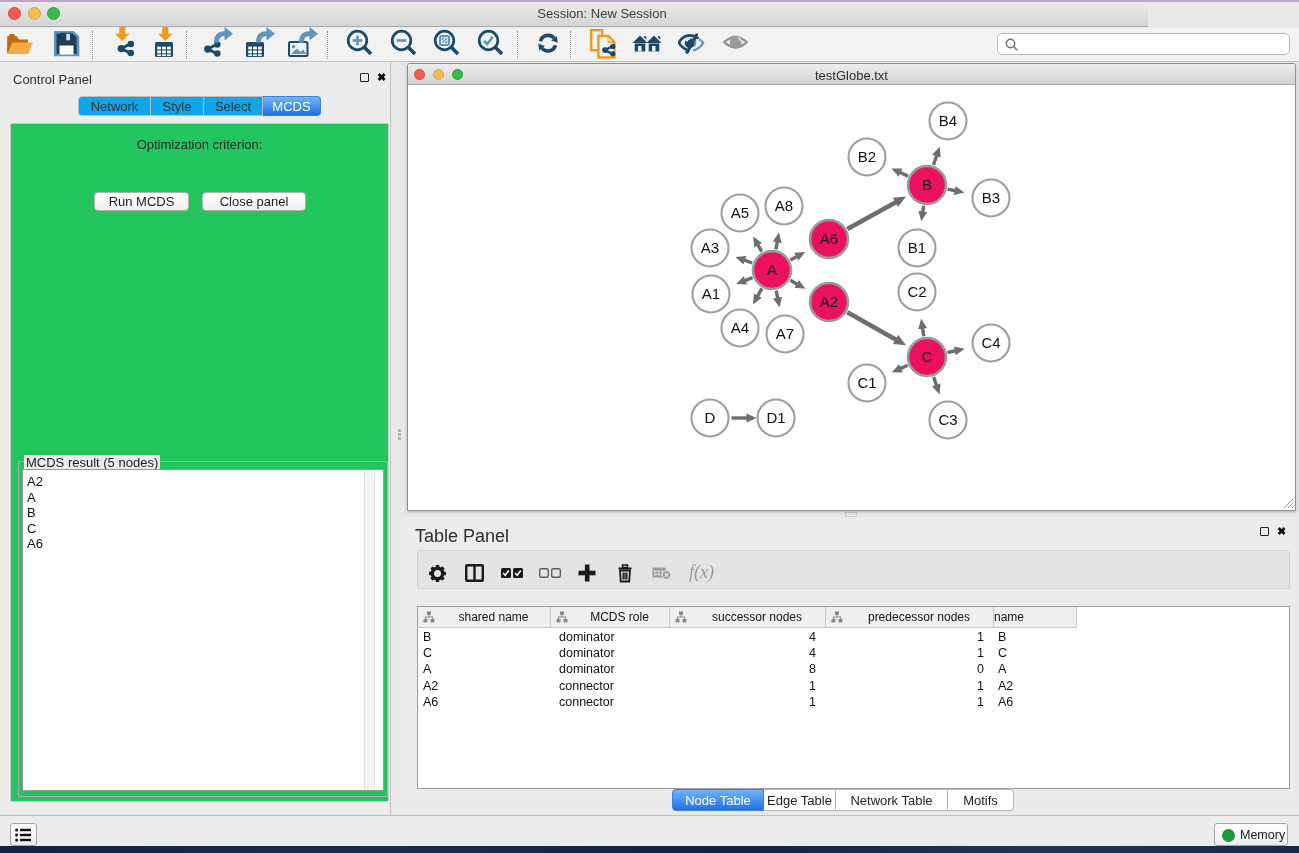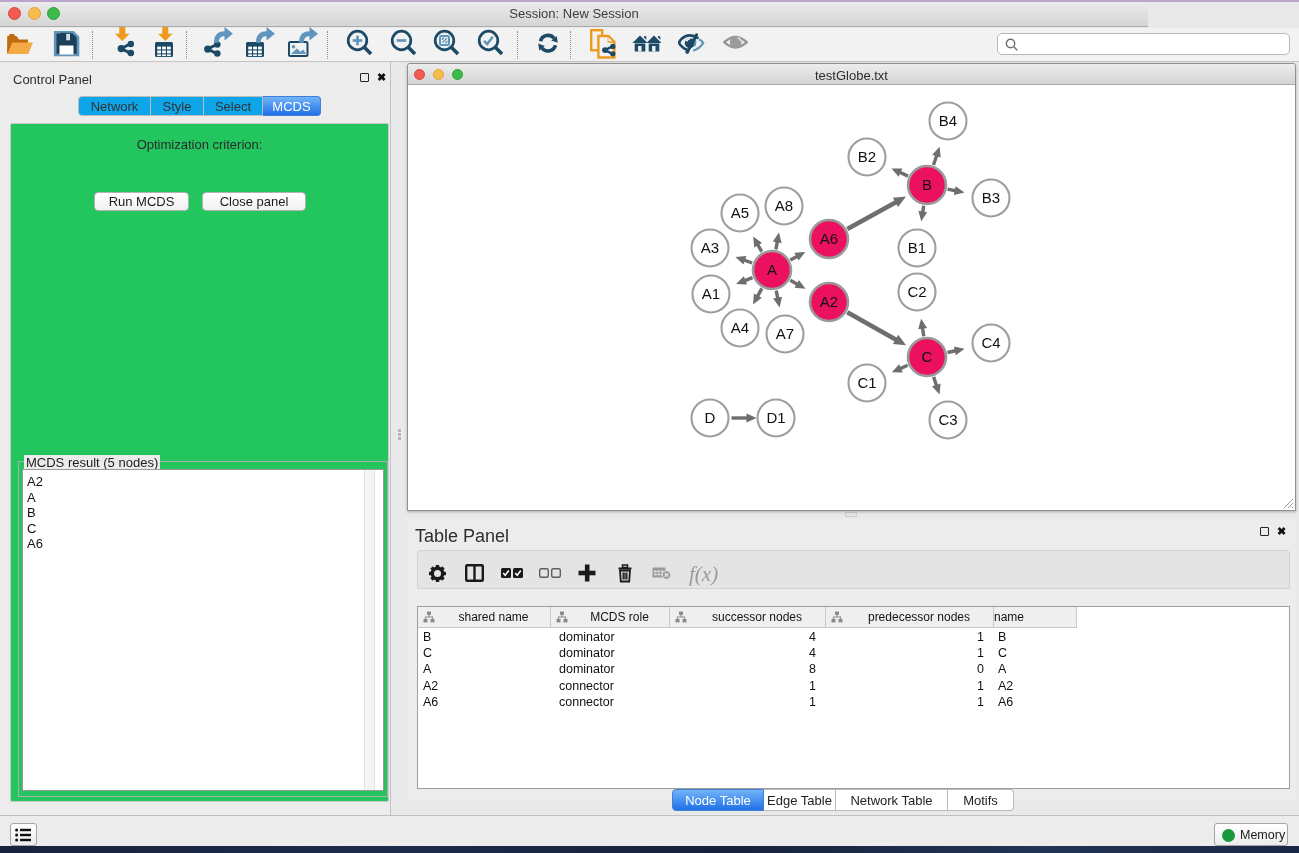--- a/index.html
+++ b/index.html
@@ -1,20 +1,20 @@
 <!DOCTYPE html>
 <html><head>
 <meta charset="utf-8">
 <style>
 * { margin:0; padding:0; box-sizing:border-box; }
 html,body { width:1299px; height:853px; overflow:hidden; }
 body { font-family:"Liberation Sans", sans-serif; position:relative; background:#e9e9e9; }
 .abs { position:absolute; }
 .titlebar { left:0; top:2px; width:1148px; height:25px;
-  background:linear-gradient(#ebebeb,#d5d5d5); border-bottom:1px solid #ababab; }
+  background:linear-gradient(#ebebeb,#d5d5d5); border-bottom:1px solid #ababab;padding-left:28px; }
 .light { border-radius:50%; position:absolute; }
 .ttl { font-size:13px; color:#3c3c3c; text-align:center; width:100%; top:4px; position:absolute; }
 .toolbar { left:0; top:28px; width:1299px; height:34px; background:#f2f2f2; border-bottom:1px solid #c4c4c4; }
 .tdiv { position:absolute; top:3px; height:28px; width:0; border-left:1px dotted #8f8f8f; }
 .searchbox { position:absolute; left:997px; top:5px; width:293px; height:22px; background:#fff;
   border:1px solid #b9b9b9; border-radius:5px; }
 
 .cpanel { left:0; top:62px; width:391px; height:753px; background:#ececec; border-right:1px solid #c2c2c2; }
 .cp-title { position:absolute; left:13px; top:10px; font-size:13px; color:#2e2e2e; }
 .tabs { position:absolute; left:78px; top:34px; height:20px; display:flex; }
@@ -439,21 +439,21 @@
         <rect x="0.5" y="2.5" width="13" height="10" rx="1" fill="#9a9a9a"></rect>
 <rect x="2" y="5.5" width="2.6" height="1.8" fill="#e4e4e4"></rect>
         <rect x="5.4" y="5.5" width="2.6" height="1.8" fill="#e4e4e4"></rect>
         <rect x="8.8" y="5.5" width="2.6" height="1.8" fill="#e4e4e4"></rect>
 <rect x="2" y="8.5" width="2.6" height="1.8" fill="#e4e4e4"></rect>
         <rect x="5.4" y="8.5" width="2.6" height="1.8" fill="#e4e4e4"></rect>
         <rect x="8.8" y="8.5" width="2.6" height="1.8" fill="#e4e4e4"></rect>
 <circle cx="14.5" cy="10" r="4.3" fill="#9a9a9a" stroke="#e4e4e4" stroke-width="1"></circle>
 <path d="M12.7 8.2 L16.3 11.8 M16.3 8.2 L12.7 11.8" stroke="#e4e4e4" stroke-width="1.3"></path>
       </svg>
-<div style="position:absolute;left:271px;top:11px;font-family:'Liberation Serif',serif;font-style:italic;font-size:21px;color:#9a9a9a">f(x)</div>
+<div style="position:absolute;left:271px;top:11px;font-family:'Liberation Serif',serif;font-style:italic;font-size:18px;color:#9a9a9a">f(x)</div>
   </div>
   <div class="ttable">
   <div class="thead" style="left:0px;width:133px">
         <svg width="12" height="12" viewBox="0 0 12 12" style="position:absolute;left:5px;top:4px">
 <rect x="4" y="0.5" width="4" height="3.4" fill="#8a8a8a"></rect>
 <path d="M6 4 v2 M2.5 8 v-2 h7 v2" fill="none" stroke="#8a8a8a" stroke-width="1.1"></path>
 <rect x="0.5" y="8" width="4" height="3.4" fill="#8a8a8a"></rect>
           <rect x="7.5" y="8" width="4" height="3.4" fill="#8a8a8a"></rect>
         </svg>
         <div style="position:absolute;left:18px;top:3px;width:115px;text-align:center">shared name</div>

